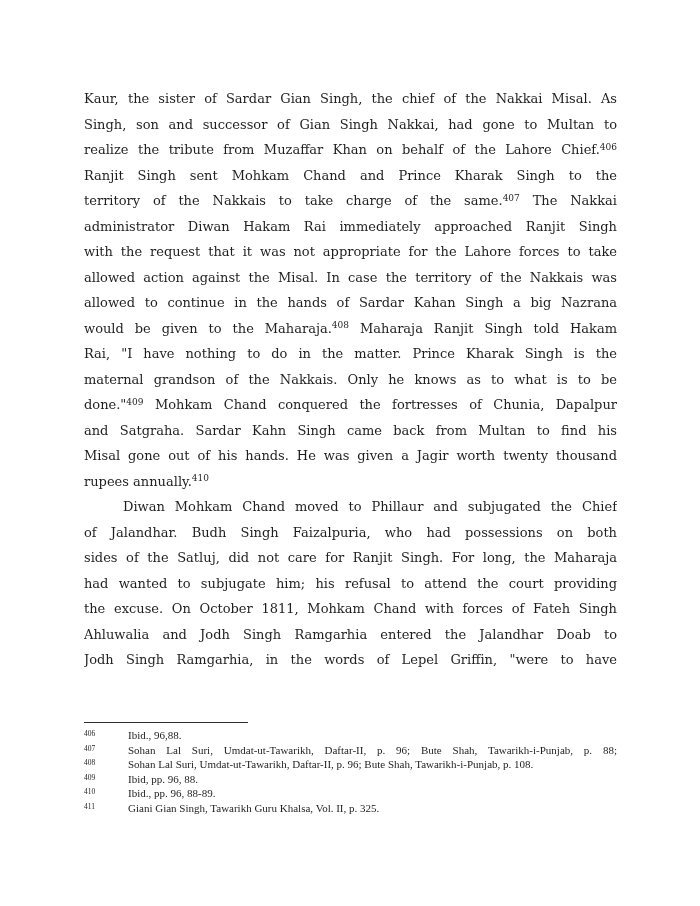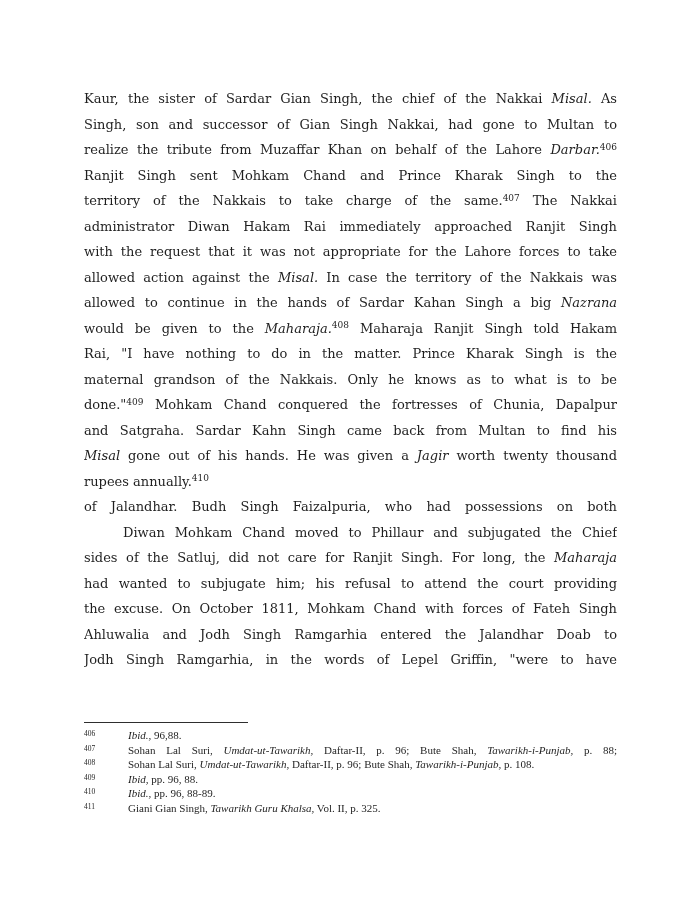--- a/index.html
+++ b/index.html
@@ -14,21 +14,21 @@
     position:absolute;left:84px;top:86px;width:533px;
     font-family:"DejaVu Serif",serif;
     font-size:13px;line-height:25.5px;
   }
   .line{
     text-align:justify;text-align-last:left;
     height:25.5px;overflow:hidden;
   }
   .line.just{text-align-last:justify;}
   .line.ind{text-indent:39px;}
-  .it{font-style:italic;}
+  .it{}
   .sup{font-size:9px;position:relative;top:-4.5px;line-height:0;}
   .fn-sep{
     position:absolute;left:84px;top:722px;width:164px;height:0;
     border-top:1.4px solid #2e2e2e;
   }
   .footnotes{
     position:absolute;left:84px;top:728px;width:533px;
     font-family:"Liberation Serif",serif;
     font-size:11px;line-height:14.5px;
   }
@@ -38,38 +38,38 @@
   .fn-line.just{text-align:justify;text-align-last:justify;}
 </style>
 </head>
 <body>
 
 <div class="page" style="background: rgb(255, 255, 255); color: rgb(31, 31, 31);">
   <div class="body-text">
       <div>
         <div class="line just"><span>Kaur, the sister of Sardar Gian Singh, the chief of the Nakkai </span><span class="it">Misal.</span><span> As</span></div>
         <div class="line just"><span>Singh, son and successor of Gian Singh Nakkai, had gone to Multan to</span></div>
-        <div class="line just"><span>realize the tribute from Muzaffar Khan on behalf of the Lahore </span><span class="it">Darbar.</span><span class="sup">406</span></div>
+        <div class="line just"><span>realize the tribute from Muzaffar Khan on behalf of the Lahore </span><span class="it">Chief.</span><span class="sup">406</span></div>
         <div class="line just"><span>Ranjit Singh sent Mohkam Chand and Prince Kharak Singh to the</span></div>
         <div class="line just"><span>territory of the Nakkais to take charge of the same.</span><span class="sup">407</span><span> The Nakkai</span></div>
         <div class="line just"><span>administrator Diwan Hakam Rai immediately approached Ranjit Singh</span></div>
         <div class="line just"><span>with the request that it was not appropriate for the Lahore forces to take</span></div>
         <div class="line just"><span>allowed action against the </span><span class="it">Misal.</span><span> In case the territory of the Nakkais was</span></div>
         <div class="line just"><span>allowed to continue in the hands of Sardar Kahan Singh a big </span><span class="it">Nazrana</span></div>
         <div class="line just"><span>would be given to the </span><span class="it">Maharaja.</span><span class="sup">408</span><span> Maharaja Ranjit Singh told Hakam</span></div>
         <div class="line just"><span>Rai, "I have nothing to do in the matter. Prince Kharak Singh is the</span></div>
         <div class="line just"><span>maternal grandson of the Nakkais. Only he knows as to what is to be</span></div>
         <div class="line just"><span>done."</span><span class="sup">409</span><span> Mohkam Chand conquered the fortresses of Chunia, Dapalpur</span></div>
         <div class="line just"><span>and Satgraha. Sardar Kahn Singh came back from Multan to find his</span></div>
         <div class="line just"><span class="it">Misal</span><span> gone out of his hands. He was given a </span><span class="it">Jagir</span><span> worth twenty thousand</span></div>
         <div class="line"><span>rupees annually.</span><span class="sup">410</span></div>
       </div>
       <div>
+        <div class="line just ind"><span>Diwan Mohkam Chand moved to Phillaur and subjugated the Chief</span></div>
         <div class="line just"><span>of Jalandhar. Budh Singh Faizalpuria, who had possessions on both</span></div>
-        <div class="line just ind"><span>Diwan Mohkam Chand moved to Phillaur and subjugated the Chief</span></div>
         <div class="line just"><span>sides of the Satluj, did not care for Ranjit Singh. For long, the </span><span class="it">Maharaja</span></div>
         <div class="line just"><span>had wanted to subjugate him; his refusal to attend the court providing</span></div>
         <div class="line just"><span>the excuse. On October 1811, Mohkam Chand with forces of Fateh Singh</span></div>
         <div class="line just"><span>Ahluwalia and Jodh Singh Ramgarhia entered the Jalandhar Doab to</span></div>
         <div class="line just"><span>Jodh Singh Ramgarhia, in the words of Lepel Griffin, "were to have</span></div>
       </div>
     </div>
   <div class="fn-sep" style="border-top-color: rgb(46, 46, 46);"></div>
   <div class="footnotes">
       <div class="fn-row">

